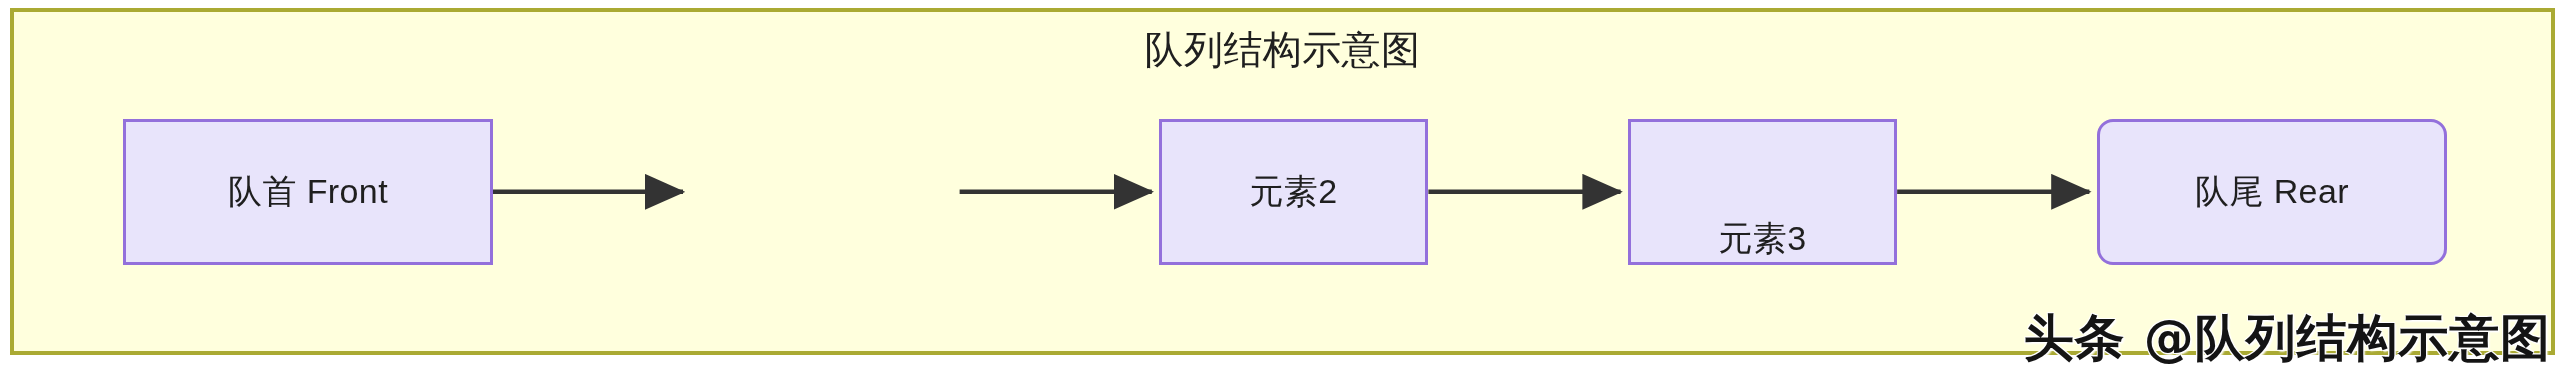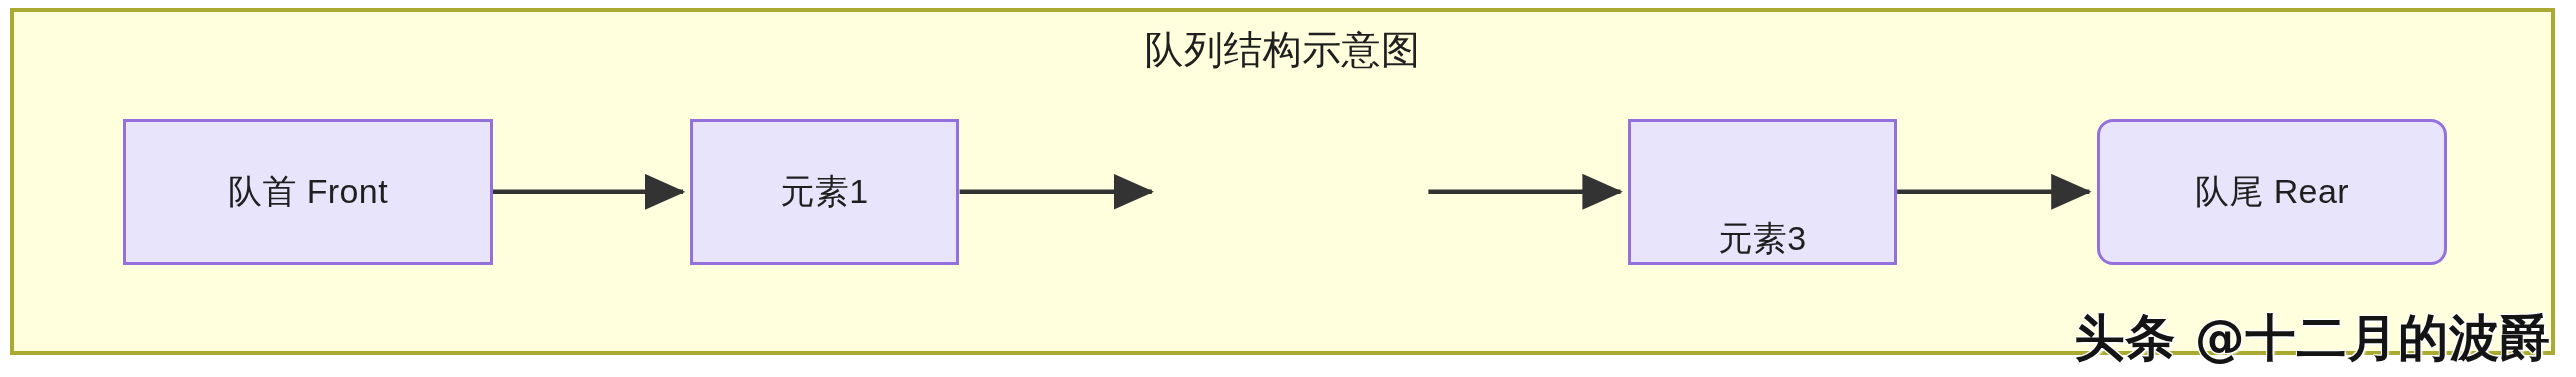--- a/index.html
+++ b/index.html
@@ -128,29 +128,29 @@
       <line x1="533" y1="200" x2="745" y2="200" stroke="#333333" stroke-width="5" marker-end="url(#arrowhead)"></line>
       <line x1="1053" y1="200" x2="1267" y2="200" stroke="#333333" stroke-width="5" marker-end="url(#arrowhead)"></line>
       <line x1="1575" y1="200" x2="1789" y2="200" stroke="#333333" stroke-width="5" marker-end="url(#arrowhead)"></line>
       <line x1="2097" y1="200" x2="2311" y2="200" stroke="#333333" stroke-width="5" marker-end="url(#arrowhead)"></line>
     </svg>
 
     <div id="node-row">
       <div class="node n0">
         <span class="node-label">队首 Front</span>
       </div>
-      <div class="node n1">
-        <span class="node-label">元素1</span>
+      <div class="node n2">
+        <span class="node-label">元素2</span>
       </div>
       <div class="node n3">
         <span class="node-label">元素3</span>
       </div>
       <div class="node n4">
         <span class="node-label">队尾 Rear</span>
       </div>
     </div>
 
   </div>
 
-  <div id="watermark">头条 @十二月的波爵</div>
+  <div id="watermark">头条 @队列结构示意图</div>
 
 </div>
 
 
 </body></html>

